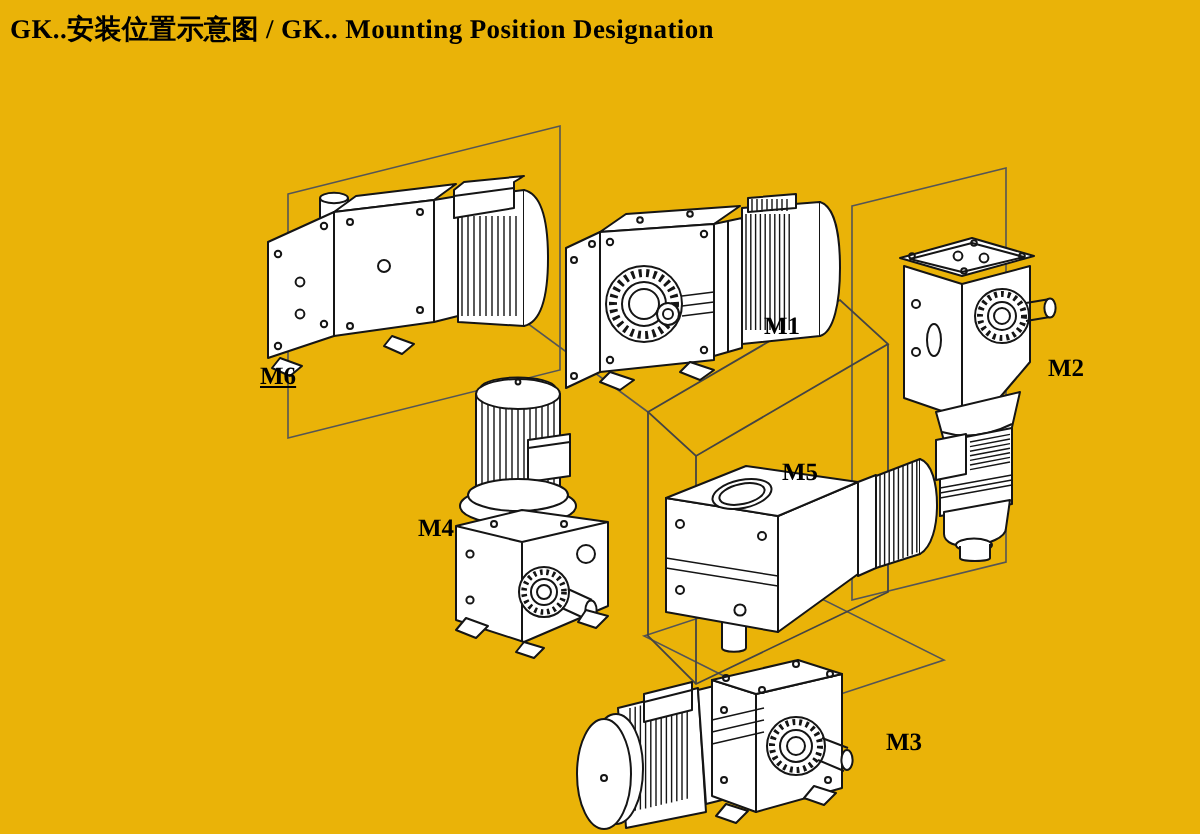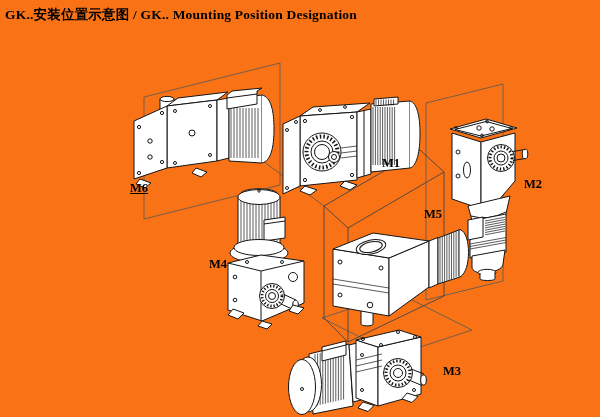--- a/index.html
+++ b/index.html
@@ -1,25 +1,25 @@
 <!DOCTYPE html>
 <html><head>
 <meta charset="utf-8">
 <style>
   html,body{margin:0;padding:0;background:#fff;}
-  .stage{position:relative;width:600px;height:417px;background:#f97316;overflow:hidden;
+  .stage{position:relative;width:600px;height:417px;background:#eab308;overflow:hidden;
          font-family:"Liberation Serif","DejaVu Serif",serif;}
   .doc-title{position:absolute;left:5px;top:6px;font-size:13.5px;font-weight:bold;
              color:#000;letter-spacing:.2px;white-space:nowrap;}
   .pos-label{position:absolute;font-size:12.5px;font-weight:bold;color:#000;line-height:1;}
   #lbl-m6{left:130px;top:182px;text-decoration:underline;}
   #lbl-m1{left:382px;top:157px;}
   #lbl-m2{left:524px;top:178px;}
   #lbl-m4{left:209px;top:258px;}
-  #lbl-m5{left:391px;top:208px;margin-left:33px;}
+  #lbl-m5{left:391px;top:230px;}
   #lbl-m3{left:428px;top:365px;margin-left:15px;}
   svg{position:absolute;left:0;top:0;}
   .thin{fill:none;stroke:#555;stroke-width:.8;}
   .cube{fill:none;stroke:#444;stroke-width:.9;}
   .ln{fill:none;stroke:#151515;stroke-width:1;stroke-linejoin:round;}
   .fw{fill:#fff;stroke:#151515;stroke-width:1;stroke-linejoin:round;}
   .fin{fill:none;stroke:#151515;stroke-width:.7;}
   .rib{fill:none;stroke:#151515;}
 </style>
 </head>

